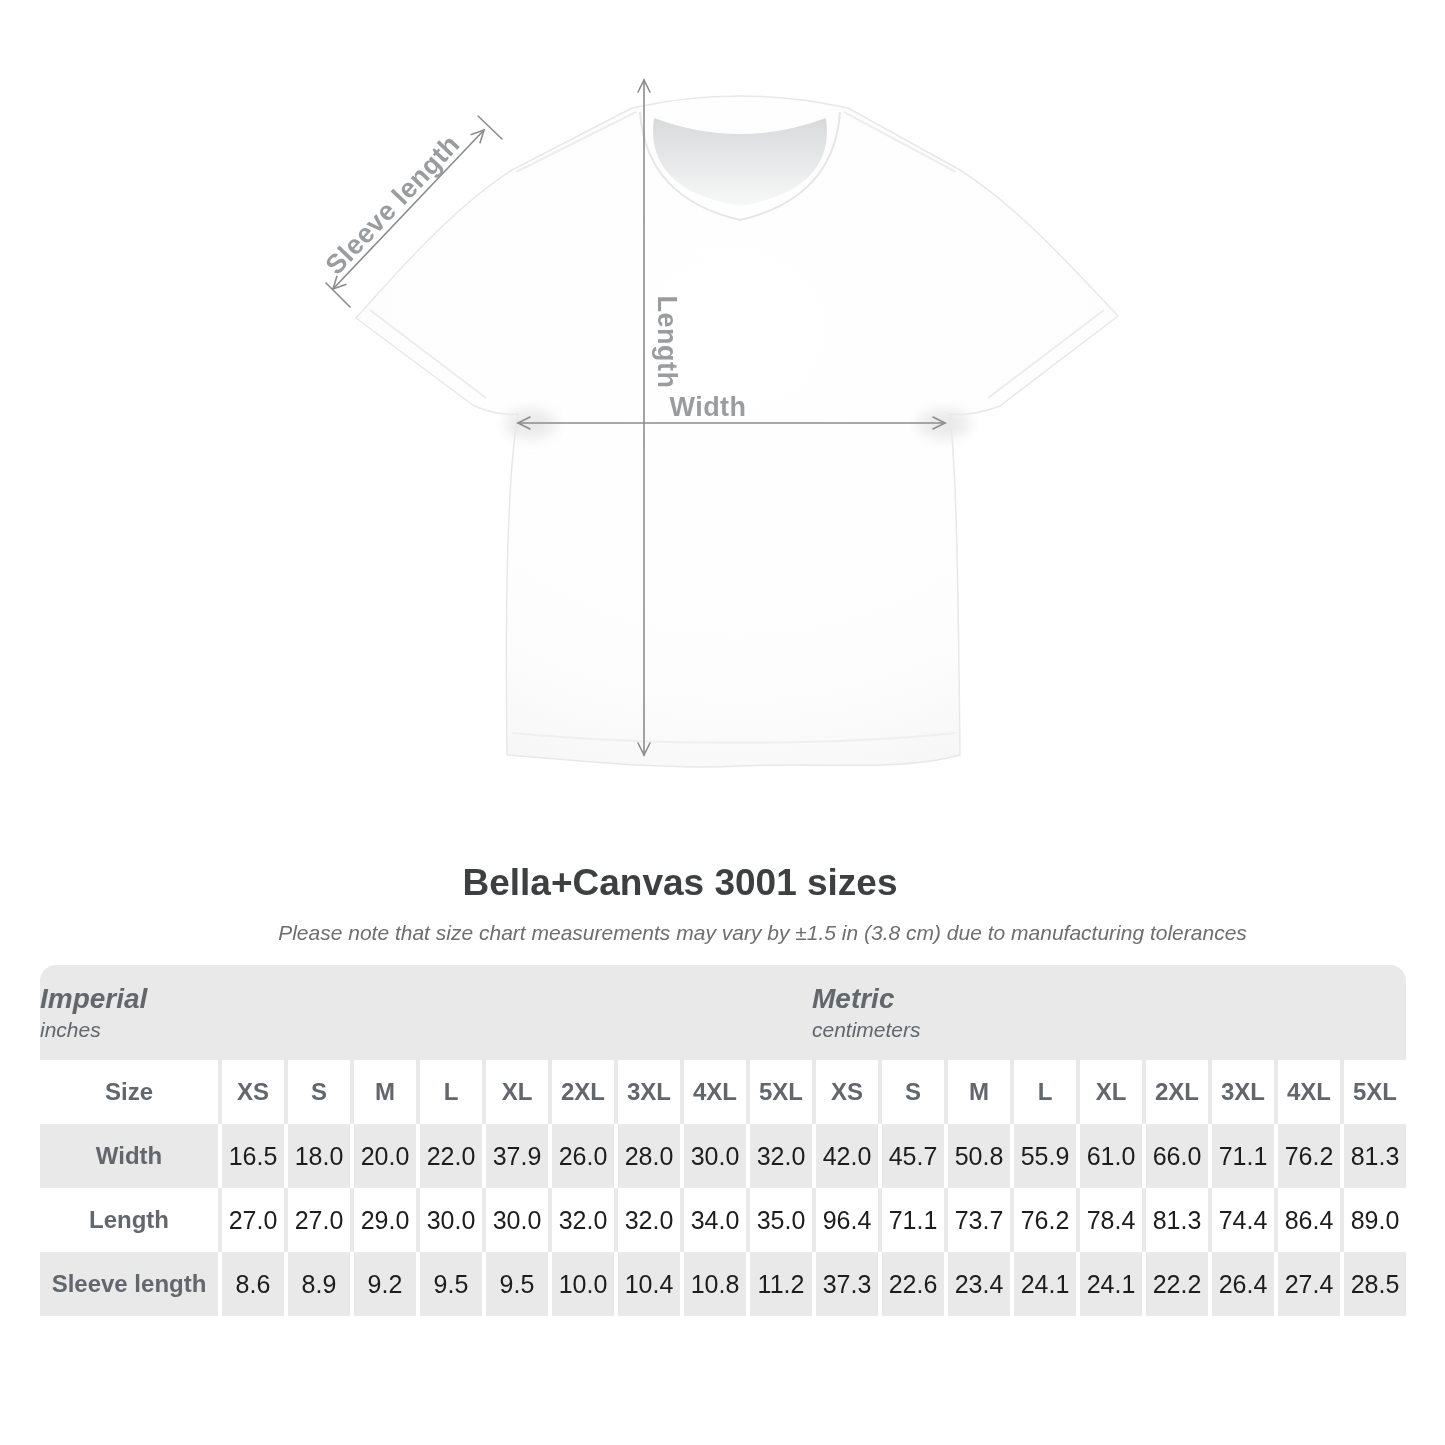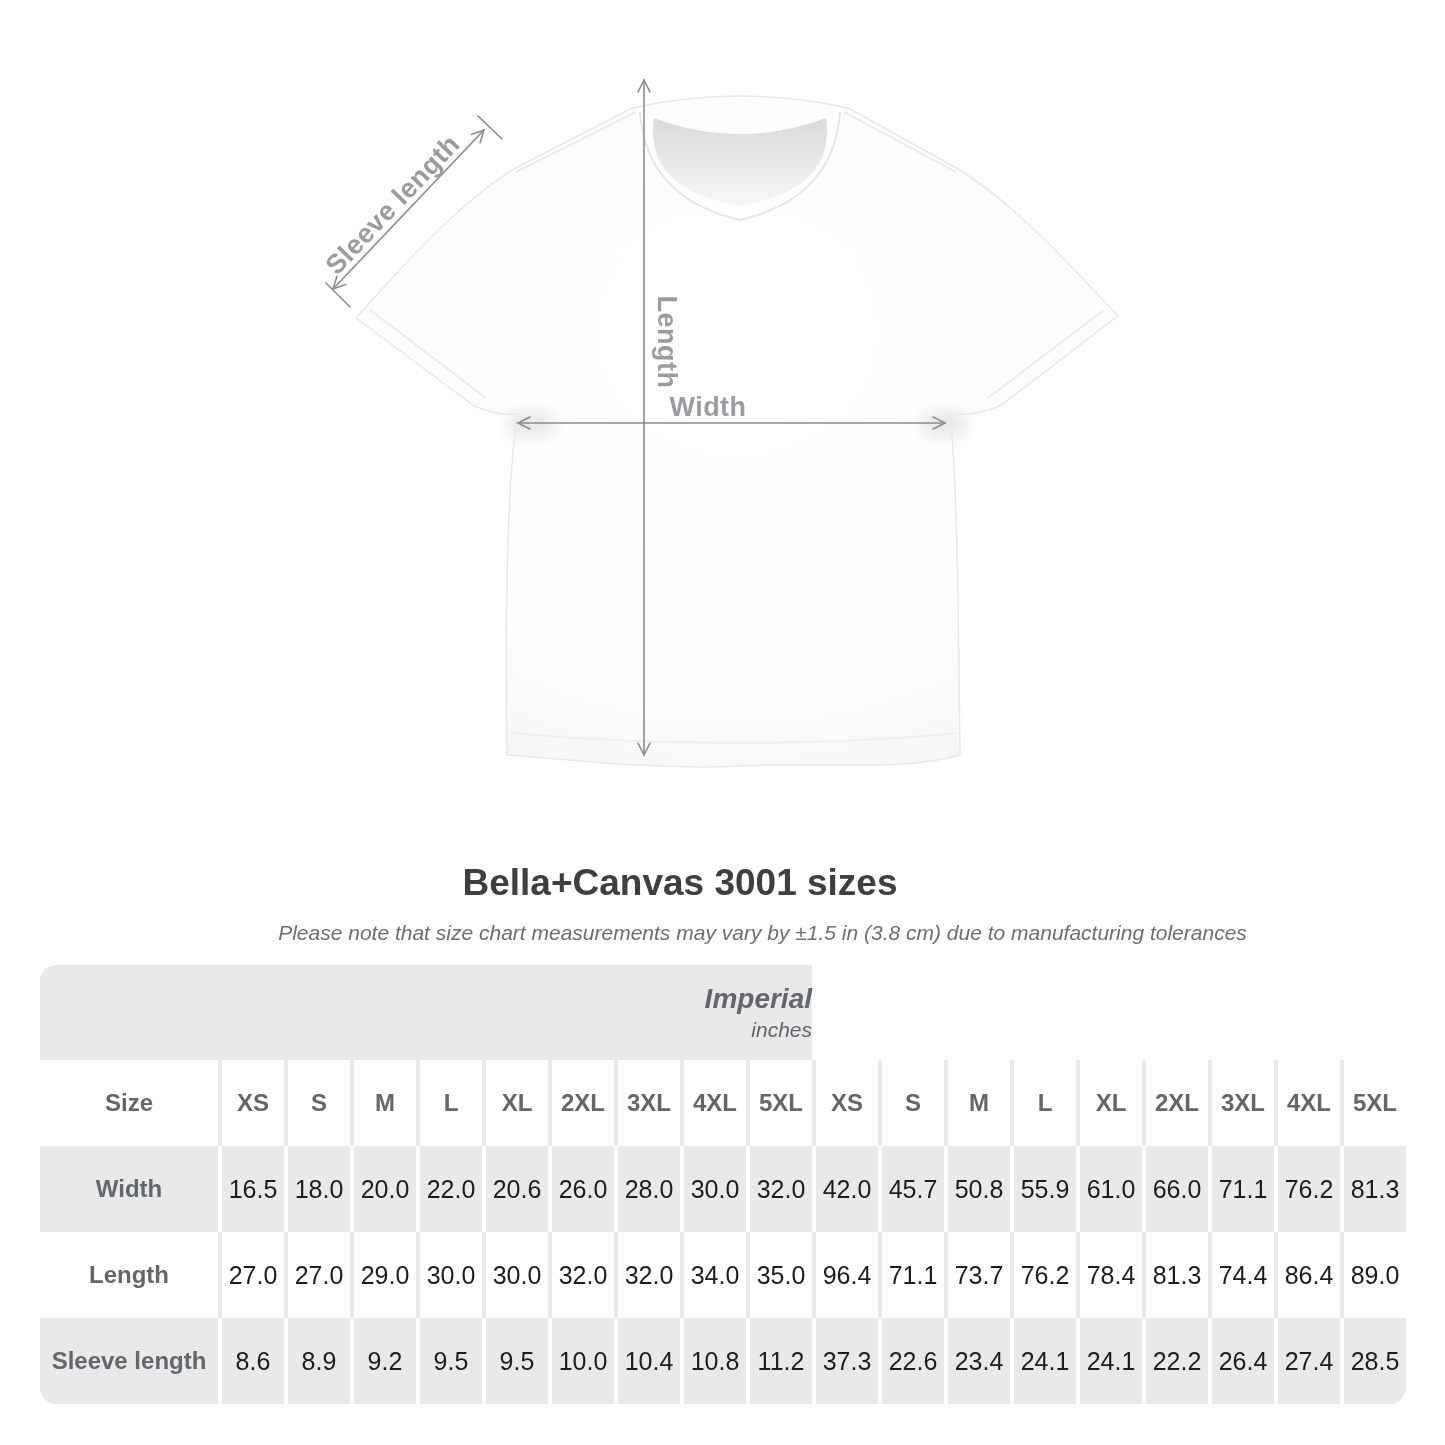--- a/index.html
+++ b/index.html
@@ -28,26 +28,26 @@
     font-size:21px;font-style:italic;color:var(--subtitle-text,#6e6e6e);padding-left:40px;
   }
   
   .size-table{
     position:absolute;left:40px;top:965px;width:1366px;height:439px;
     border-radius:16px;overflow:hidden;
   }
   .thead{display:grid;grid-template-columns:772px 594px;height:95px;}
   .unit-cell{
     background:var(--table-band,#e9e9e9);
-    display:flex;flex-direction:column;align-items:flex-end;justify-content:center;
+    display:flex;flex-direction:column;align-items:flex-start;justify-content:center;
     color:var(--label-text,#666c72);
   }
   .unit-name{font-size:28px;font-weight:bold;font-style:italic;line-height:1.15;}
   .unit-sub{font-size:21px;font-style:italic;margin-top:3px;}
-  .row{display:grid;grid-template-columns:178px repeat(18,66px);height:86px;text-align:right;}
+  .row{display:grid;grid-template-columns:178px repeat(18,66px);height:64px;text-align:right;}
   .row .cell{display:flex;align-items:center;justify-content:center;}
   .row.white .cell{background:#fff;--sep:var(--table-band,#e9e9e9);}
   .row.gray  .cell{background:var(--table-band,#e9e9e9);--sep:#ffffff;}
   .row .cell + .cell{border-left:4px solid var(--sep);}
   .cell.head{font-size:24px;font-weight:bold;color:var(--label-text,#61676d);}
   .cell.val{font-size:25px;color:var(--value-text,#1d1d1f);}
 </style>
 </head>
 <body>
 
@@ -125,20 +125,24 @@
 </div>
 
 <div class="title">Bella+Canvas 3001 sizes</div>
 <div class="subtitle">Please note that size chart measurements may vary by ±1.5 in (3.8 cm) due to manufacturing tolerances</div>
 
 <div class="size-table">
   <div class="thead">
     <div class="unit-cell">
       <div class="unit-name">Imperial</div>
       <div class="unit-sub">inches</div>
+    </div>
+    <div class="unit-cell">
+      <div class="unit-name">Metric</div>
+      <div class="unit-sub">centimeters</div>
     </div>
   </div>
   <div id="table-rows">
       <div class="row white">
         <div class="cell head">Size</div>
         <div class="cell head">XS</div>
         <div class="cell head">S</div>
         <div class="cell head">M</div>
         <div class="cell head">L</div>
         <div class="cell head">XL</div>
@@ -155,21 +159,21 @@
         <div class="cell head">3XL</div>
         <div class="cell head">4XL</div>
         <div class="cell head">5XL</div>
       </div>
       <div class="row gray">
         <div class="cell head">Width</div>
         <div class="cell val">16.5</div>
         <div class="cell val">18.0</div>
         <div class="cell val">20.0</div>
         <div class="cell val">22.0</div>
-        <div class="cell val">20.6</div>
+        <div class="cell val">37.9</div>
         <div class="cell val">26.0</div>
         <div class="cell val">28.0</div>
         <div class="cell val">30.0</div>
         <div class="cell val">32.0</div>
         <div class="cell val">42.0</div>
         <div class="cell val">45.7</div>
         <div class="cell val">50.8</div>
         <div class="cell val">55.9</div>
         <div class="cell val">61.0</div>
         <div class="cell val">66.0</div>

